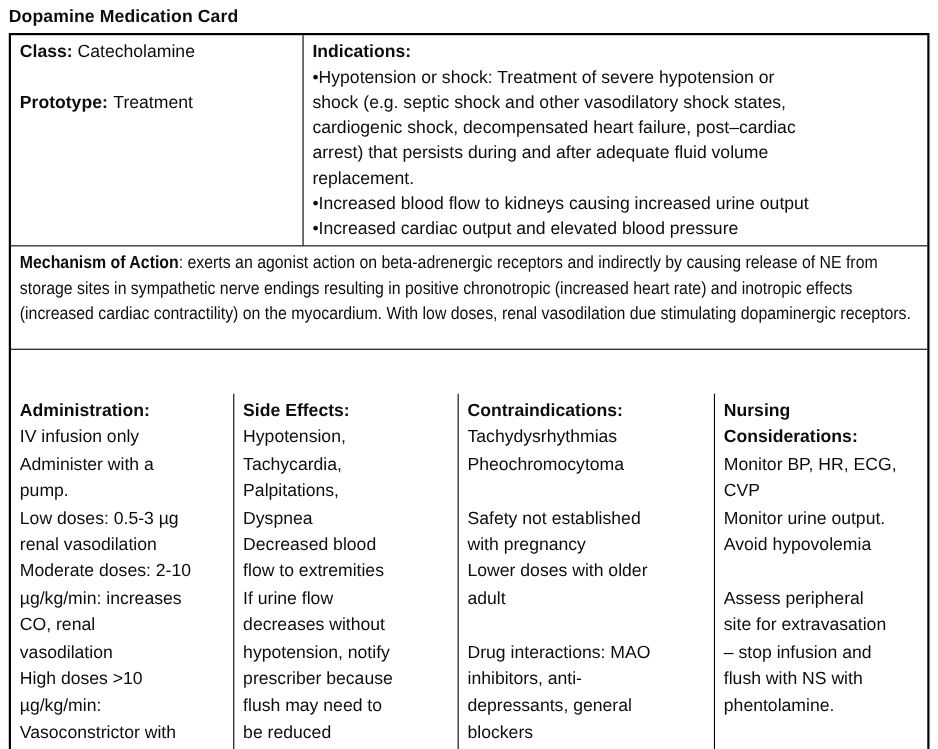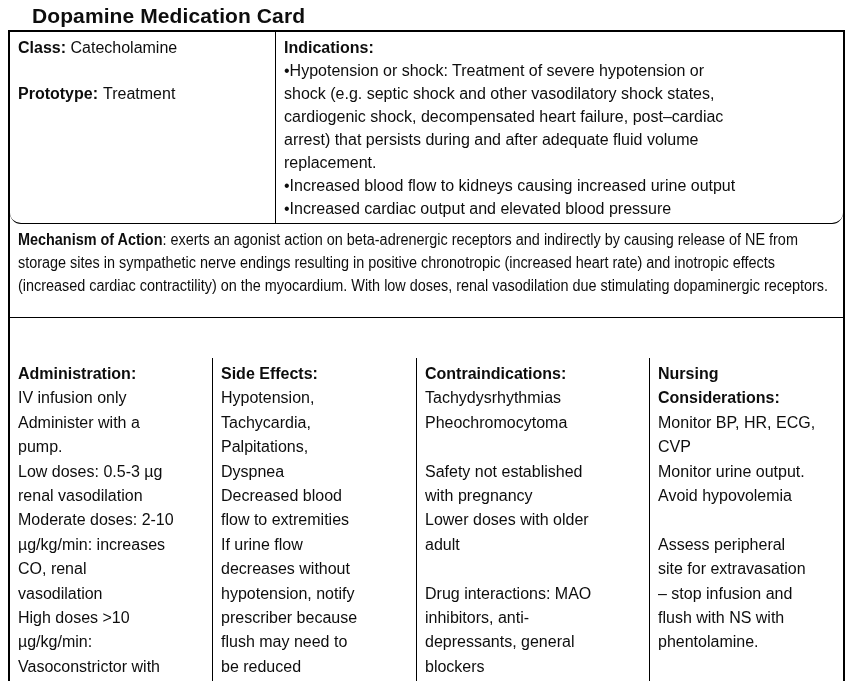--- a/index.html
+++ b/index.html
@@ -6,33 +6,32 @@
   html, body {
     width: 853px; height: 681px;
     background: #ffffff;
     color: #0d0d0d;
     font-family: "Liberation Sans", "DejaVu Sans", sans-serif;
     overflow: hidden;
   }
   .page { padding: 4px 8px 0 8px; }
   .doc-title {
     font-weight: 700;
-    font-size: 21px;
+    font-size: 16px;
     line-height: 23px;
     margin-bottom: 3px;
     letter-spacing: 0.1px;
-    margin-left: 24px;
   }
   .card {
     width: 837px;
     border: 2px solid #000;
     background: #fff;
   }
   .row { display: grid; }
-  .row1 { grid-template-columns: 265px 1fr; border-bottom: 1.5px solid #000; min-height: 188px; border-radius: 11px; }
+  .row1 { grid-template-columns: 265px 1fr; border-bottom: 1.5px solid #000; min-height: 188px; }
   .row2 { grid-template-columns: 1fr; border-bottom: 1.5px solid #000; min-height: 94px; }
   .row3 { grid-template-columns: 202px 204px 233px 1fr; min-height: 356px; }
   .cell {
     padding: 4px 10px 3px 8px;
     font-size: 16px;
     line-height: 23px;
     overflow: hidden;
   }
   .row3 .cell { line-height: 24.4px; margin-top: 40px; }
   .cell + .cell { border-left: 1.5px solid #000; }

